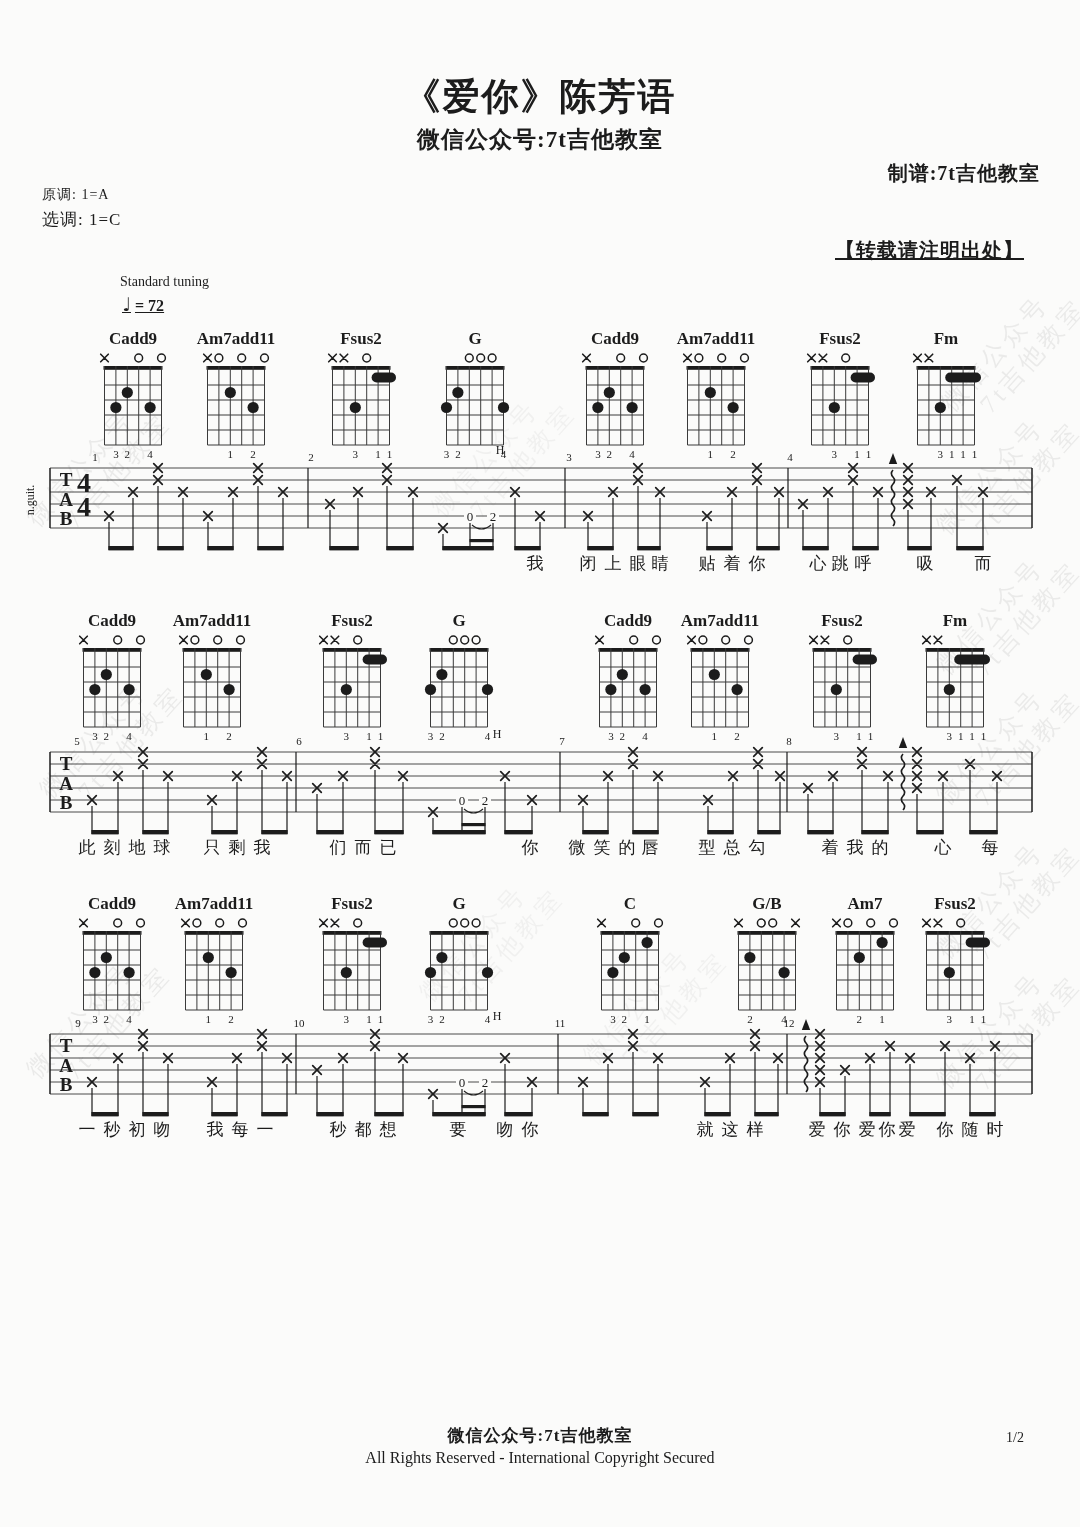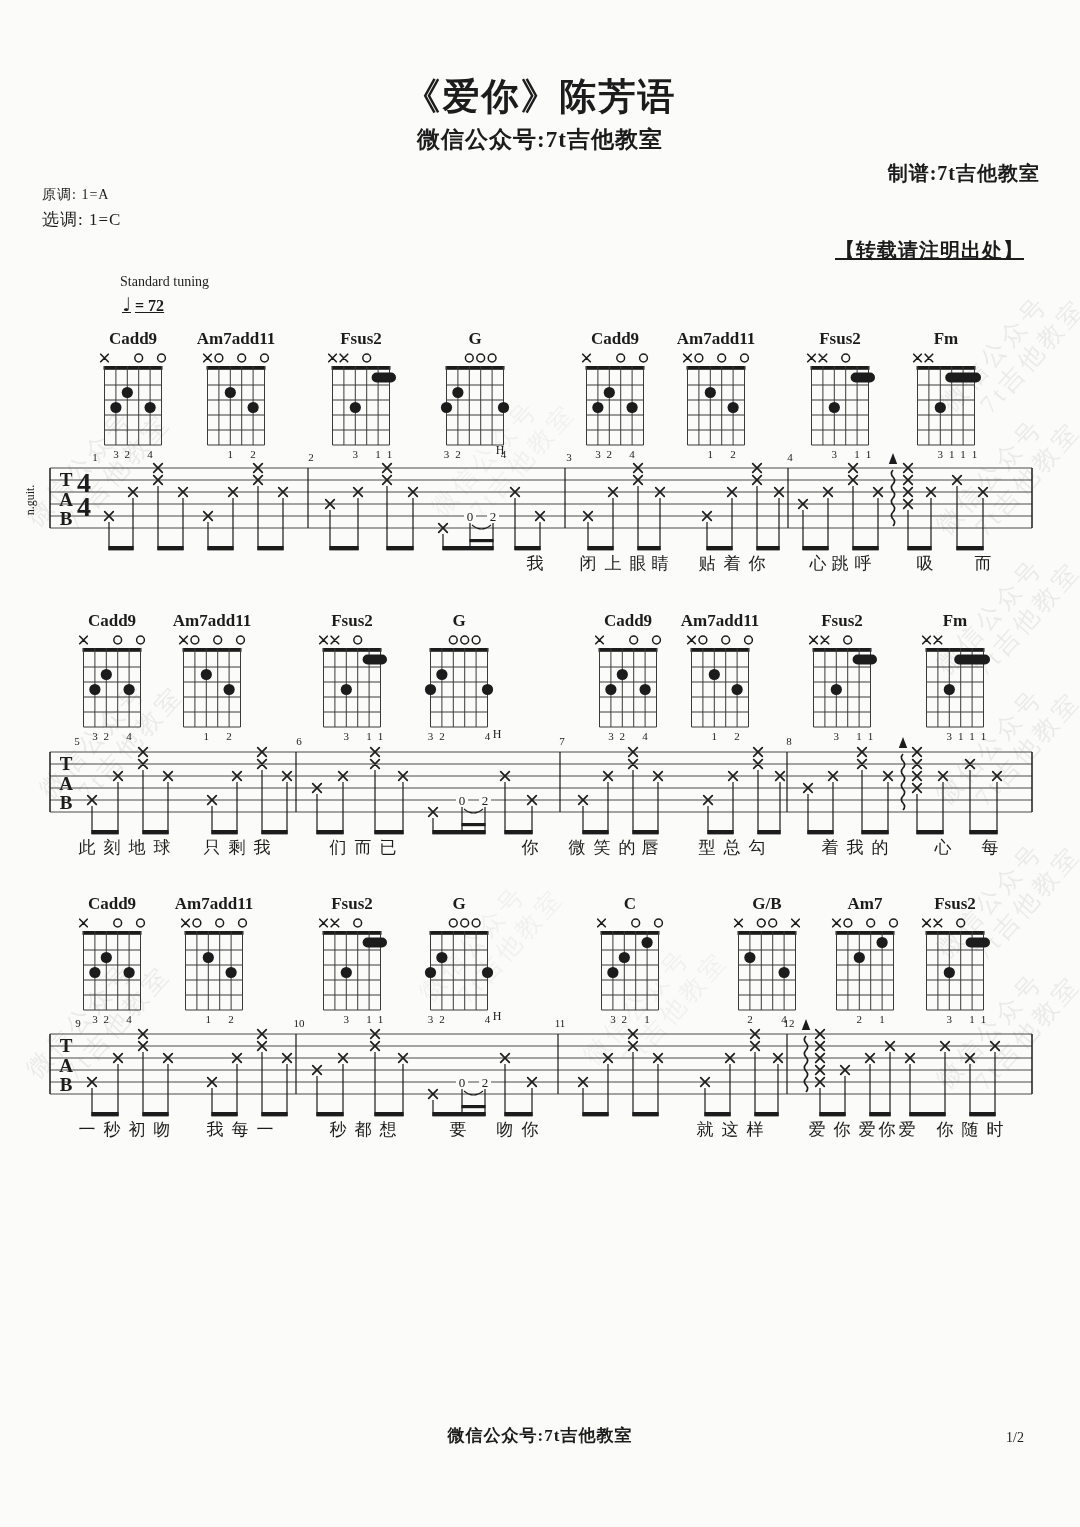--- a/index.html
+++ b/index.html
@@ -1065,14 +1065,15 @@
         <text x="867" y="1135" font-size="17" text-anchor="middle" fill="#1c1c1c">爱</text>
         <text x="887" y="1135" font-size="17" text-anchor="middle" fill="#1c1c1c">你</text>
         <text x="907" y="1135" font-size="17" text-anchor="middle" fill="#1c1c1c">爱</text>
         <text x="945" y="1135" font-size="17" text-anchor="middle" fill="#1c1c1c">你</text>
         <text x="970" y="1135" font-size="17" text-anchor="middle" fill="#1c1c1c">随</text>
         <text x="995" y="1135" font-size="17" text-anchor="middle" fill="#1c1c1c">时</text>
       </g>
     </svg>
 
   <div class="abs footer1">微信公众号:7t吉他教室</div>
+  <div class="abs footer2">All Rights Reserved - International Copyright Secured</div>
   <div class="abs pagenum">1/2</div>
 </div>
 
 </body></html>

